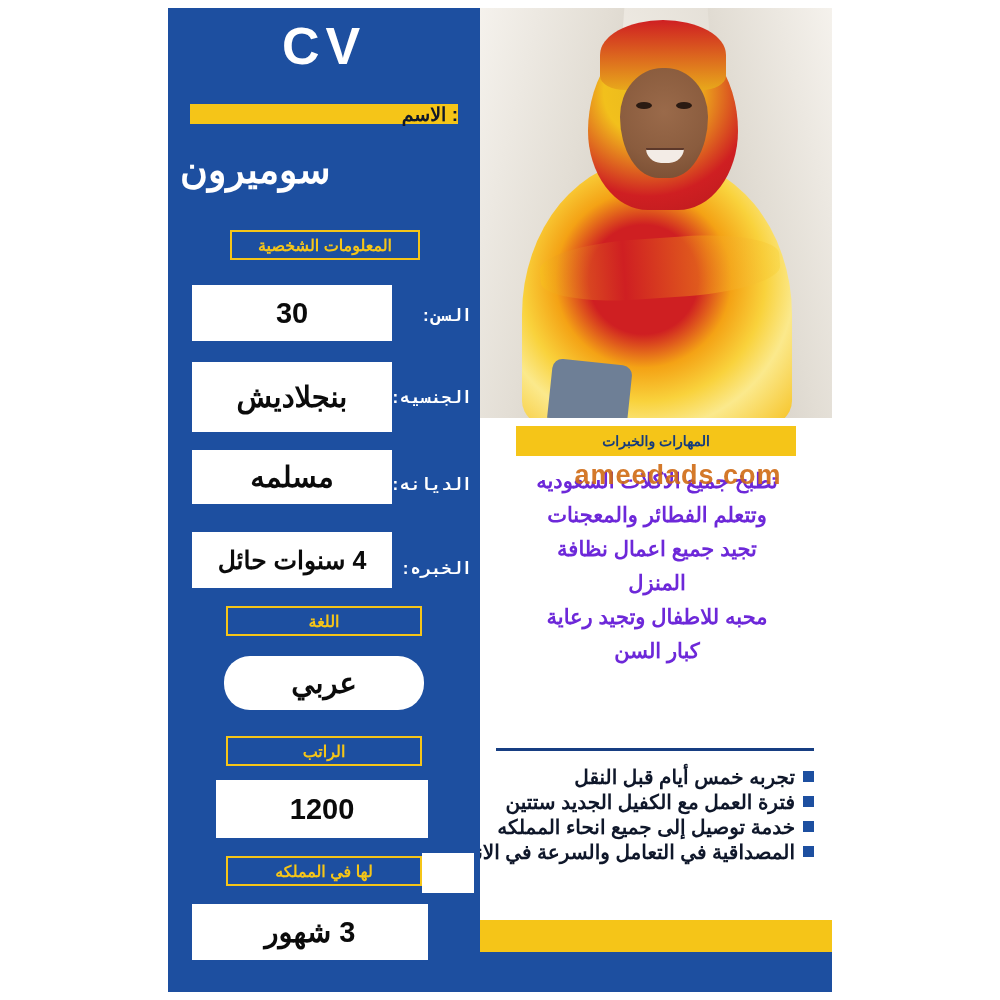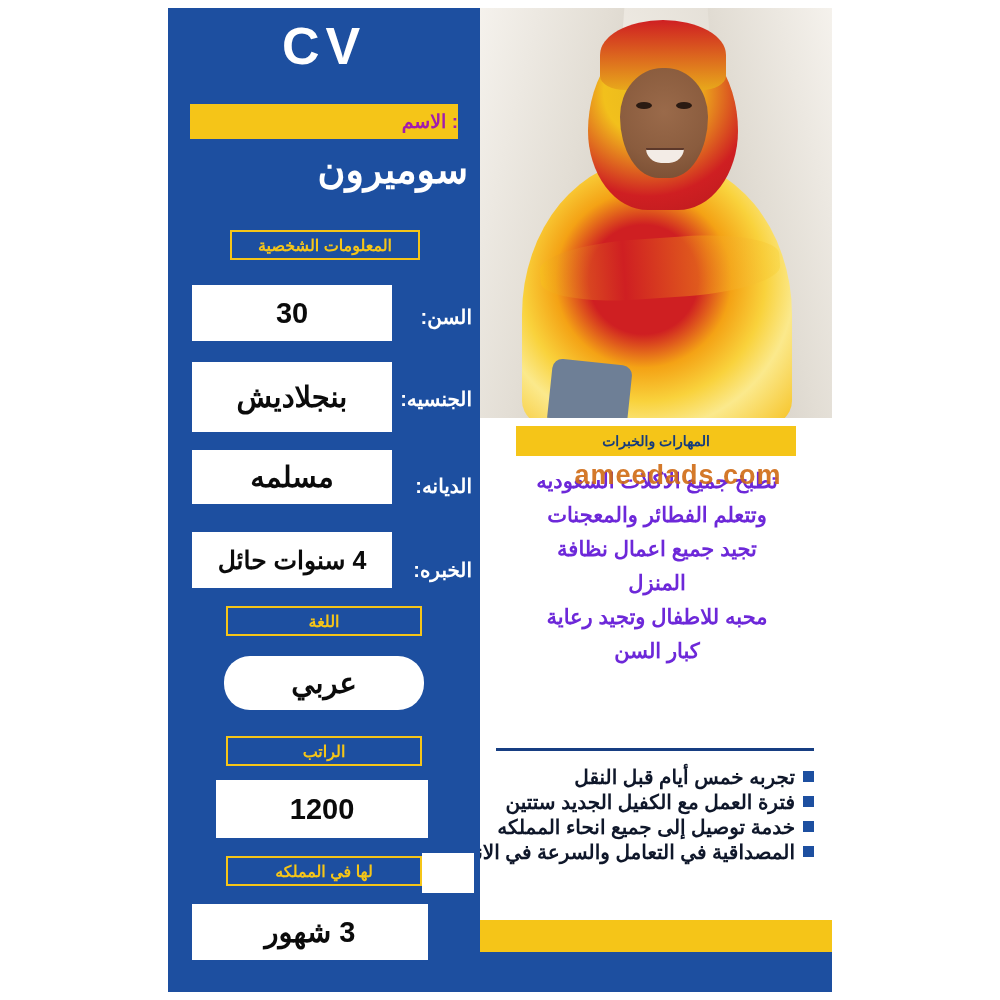--- a/index.html
+++ b/index.html
@@ -238,39 +238,39 @@
     font-size: 52px;
     font-weight: bold;
     letter-spacing: 6px;
   }
 
   .yellow-bar {
     position: absolute;
     left: 22px;
     top: 96px;
     width: 268px;
-    height: 35px;
+    height: 20px;
     background: #f5c518;
-    color: #a21caf;
+    color: #0f172a;
     font-weight: bold;
     font-size: 19px;
     display: flex;
     align-items: center;
     justify-content: flex-start;
     padding-left: 16px;
     box-sizing: border-box;
     direction: rtl;
   }
 
   .name-value {
     position: absolute;
     left: 12px;
     top: 140px;
     width: 288px;
-    text-align: right;
+    text-align: left;
     color: #ffffff;
     font-size: 38px;
     font-weight: bold;
   }
 
   
   .chip {
     position: absolute;
     height: 30px;
     background: #1d4fa0;
@@ -293,24 +293,25 @@
     font-weight: bold;
     display: flex;
     align-items: center;
     justify-content: center;
     box-sizing: border-box;
   }
 
   .flabel {
     position: absolute;
     color: #ffffff;
-    font-size: 20px;
+    font-size: 17px;
     font-weight: bold;
     text-align: right;
     white-space: nowrap;
+    font-family: Liberation Mono, monospace;
   }
 
   .watermark {
     position: absolute;
     left: 330px;
     top: 452px;
     width: 360px;
     text-align: center;
     color: #d06b14;
     font-size: 27px;

